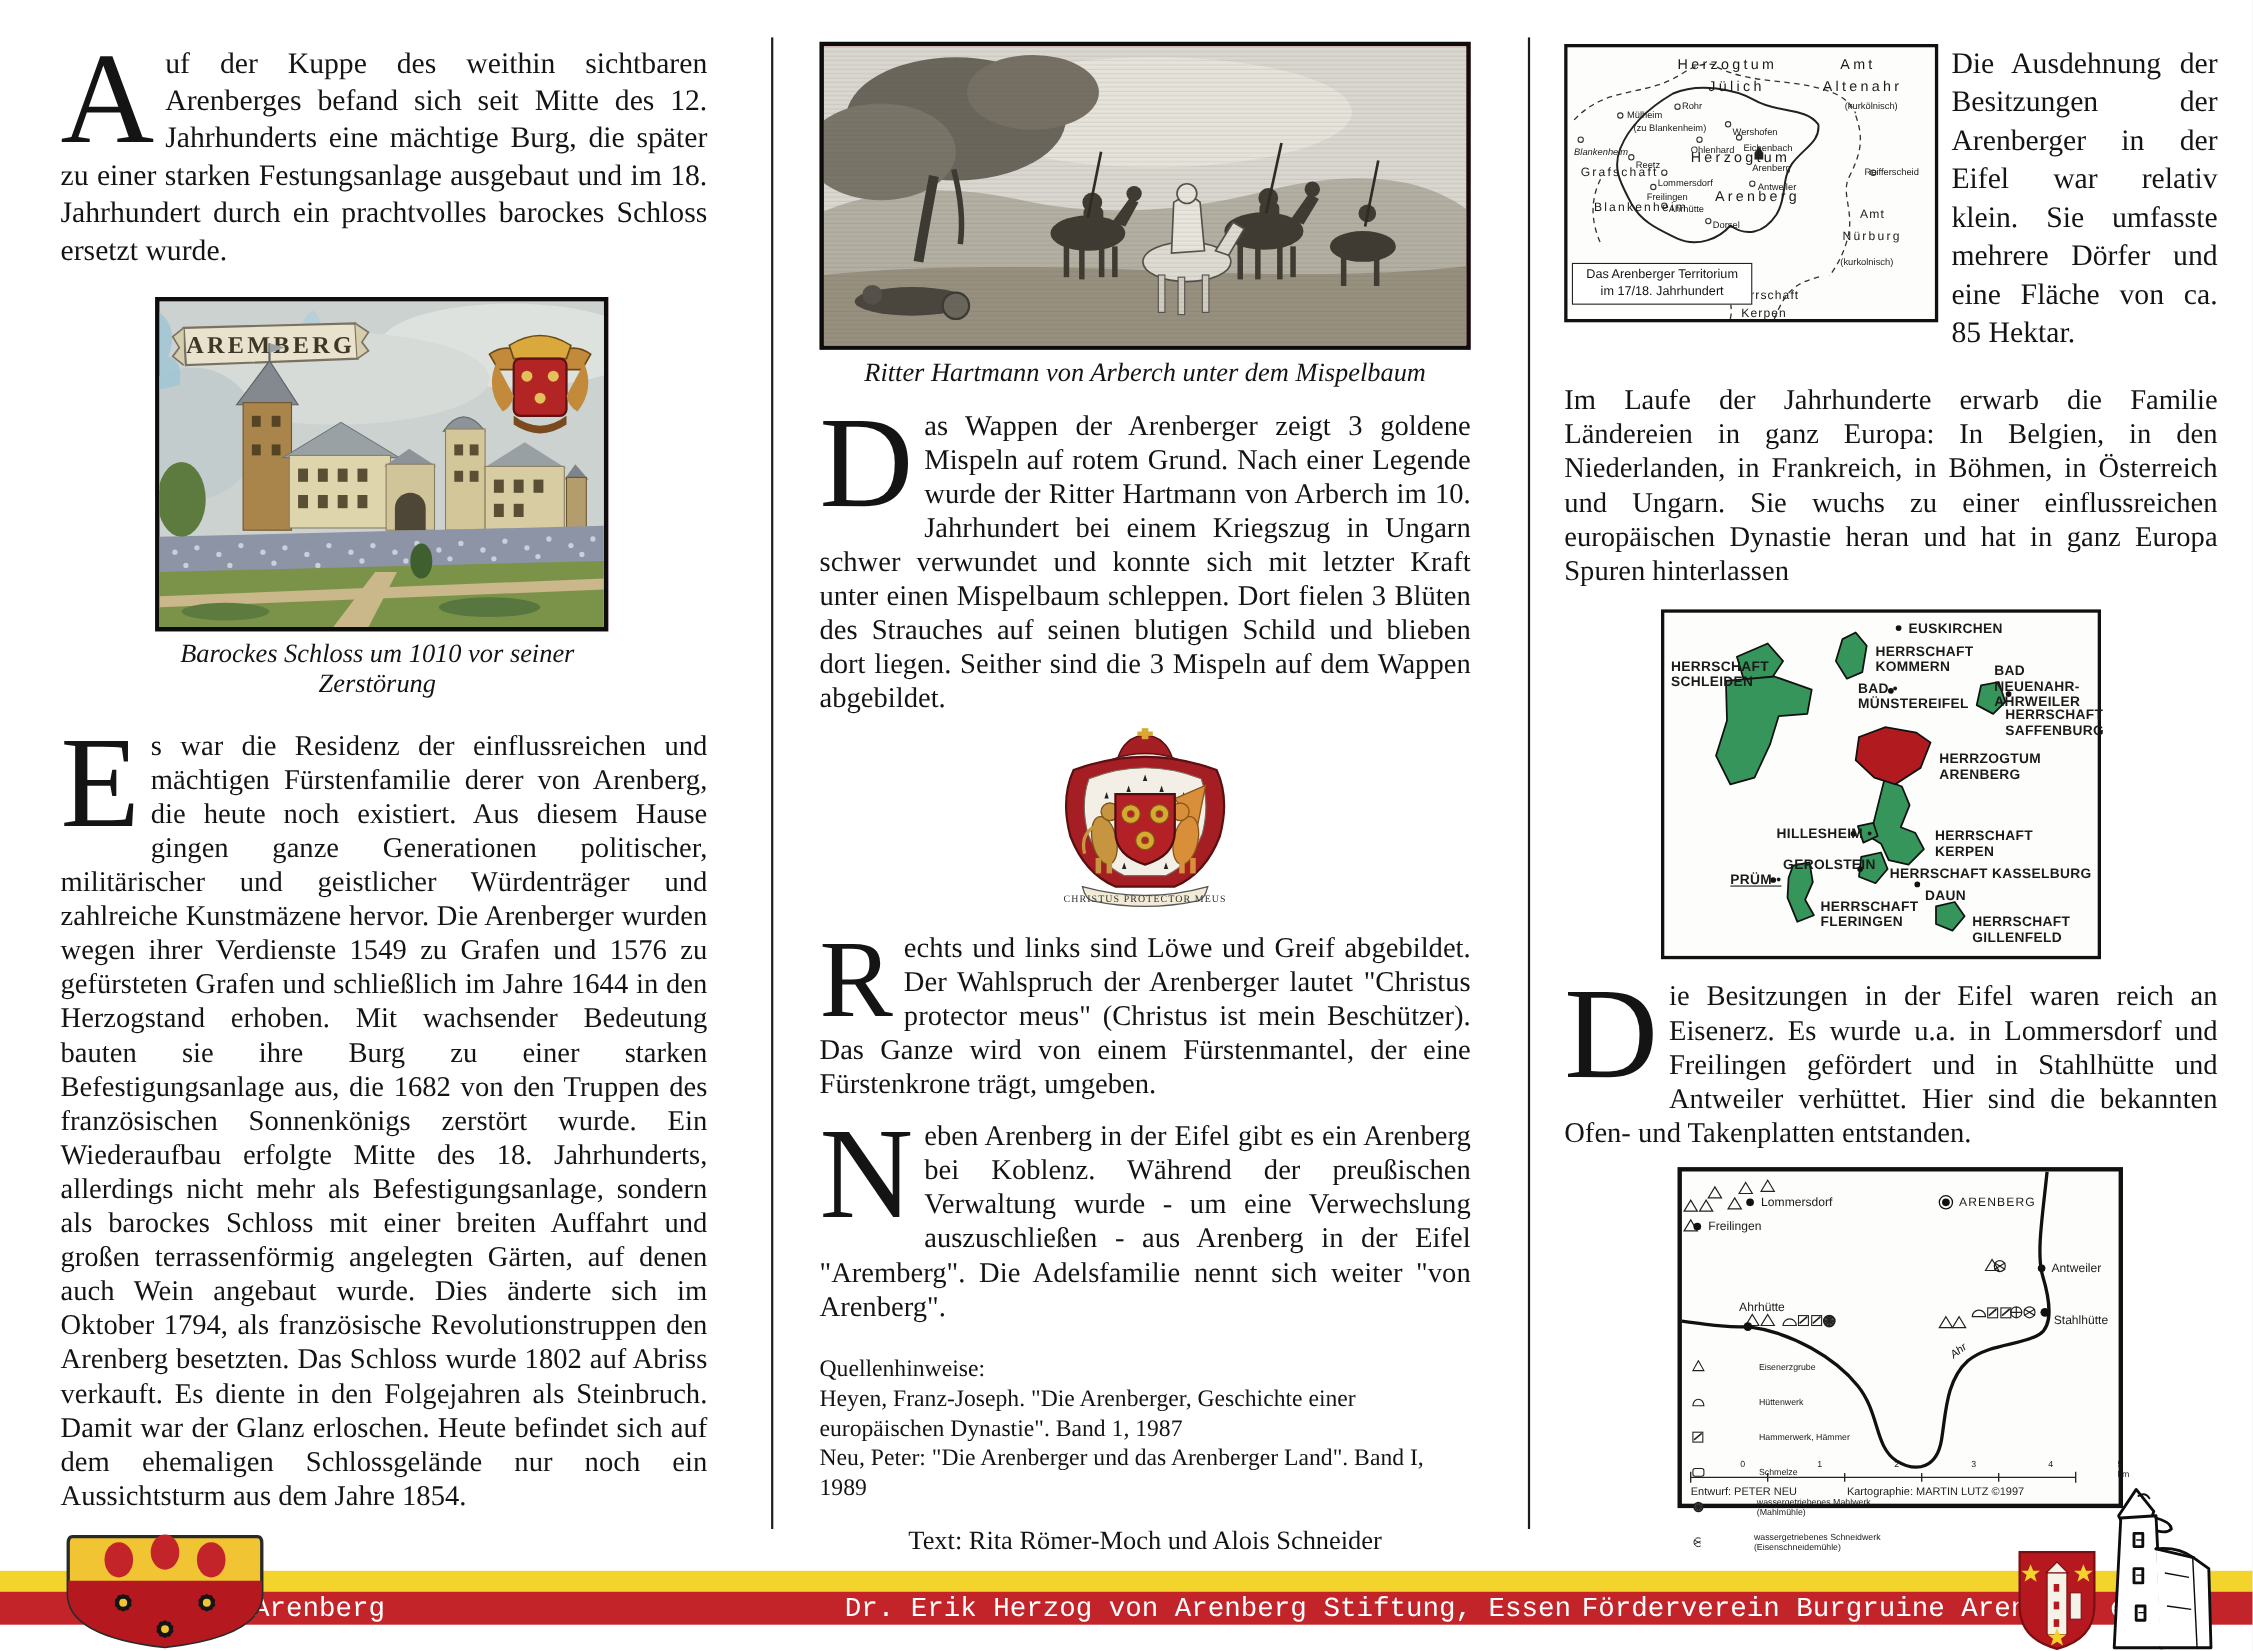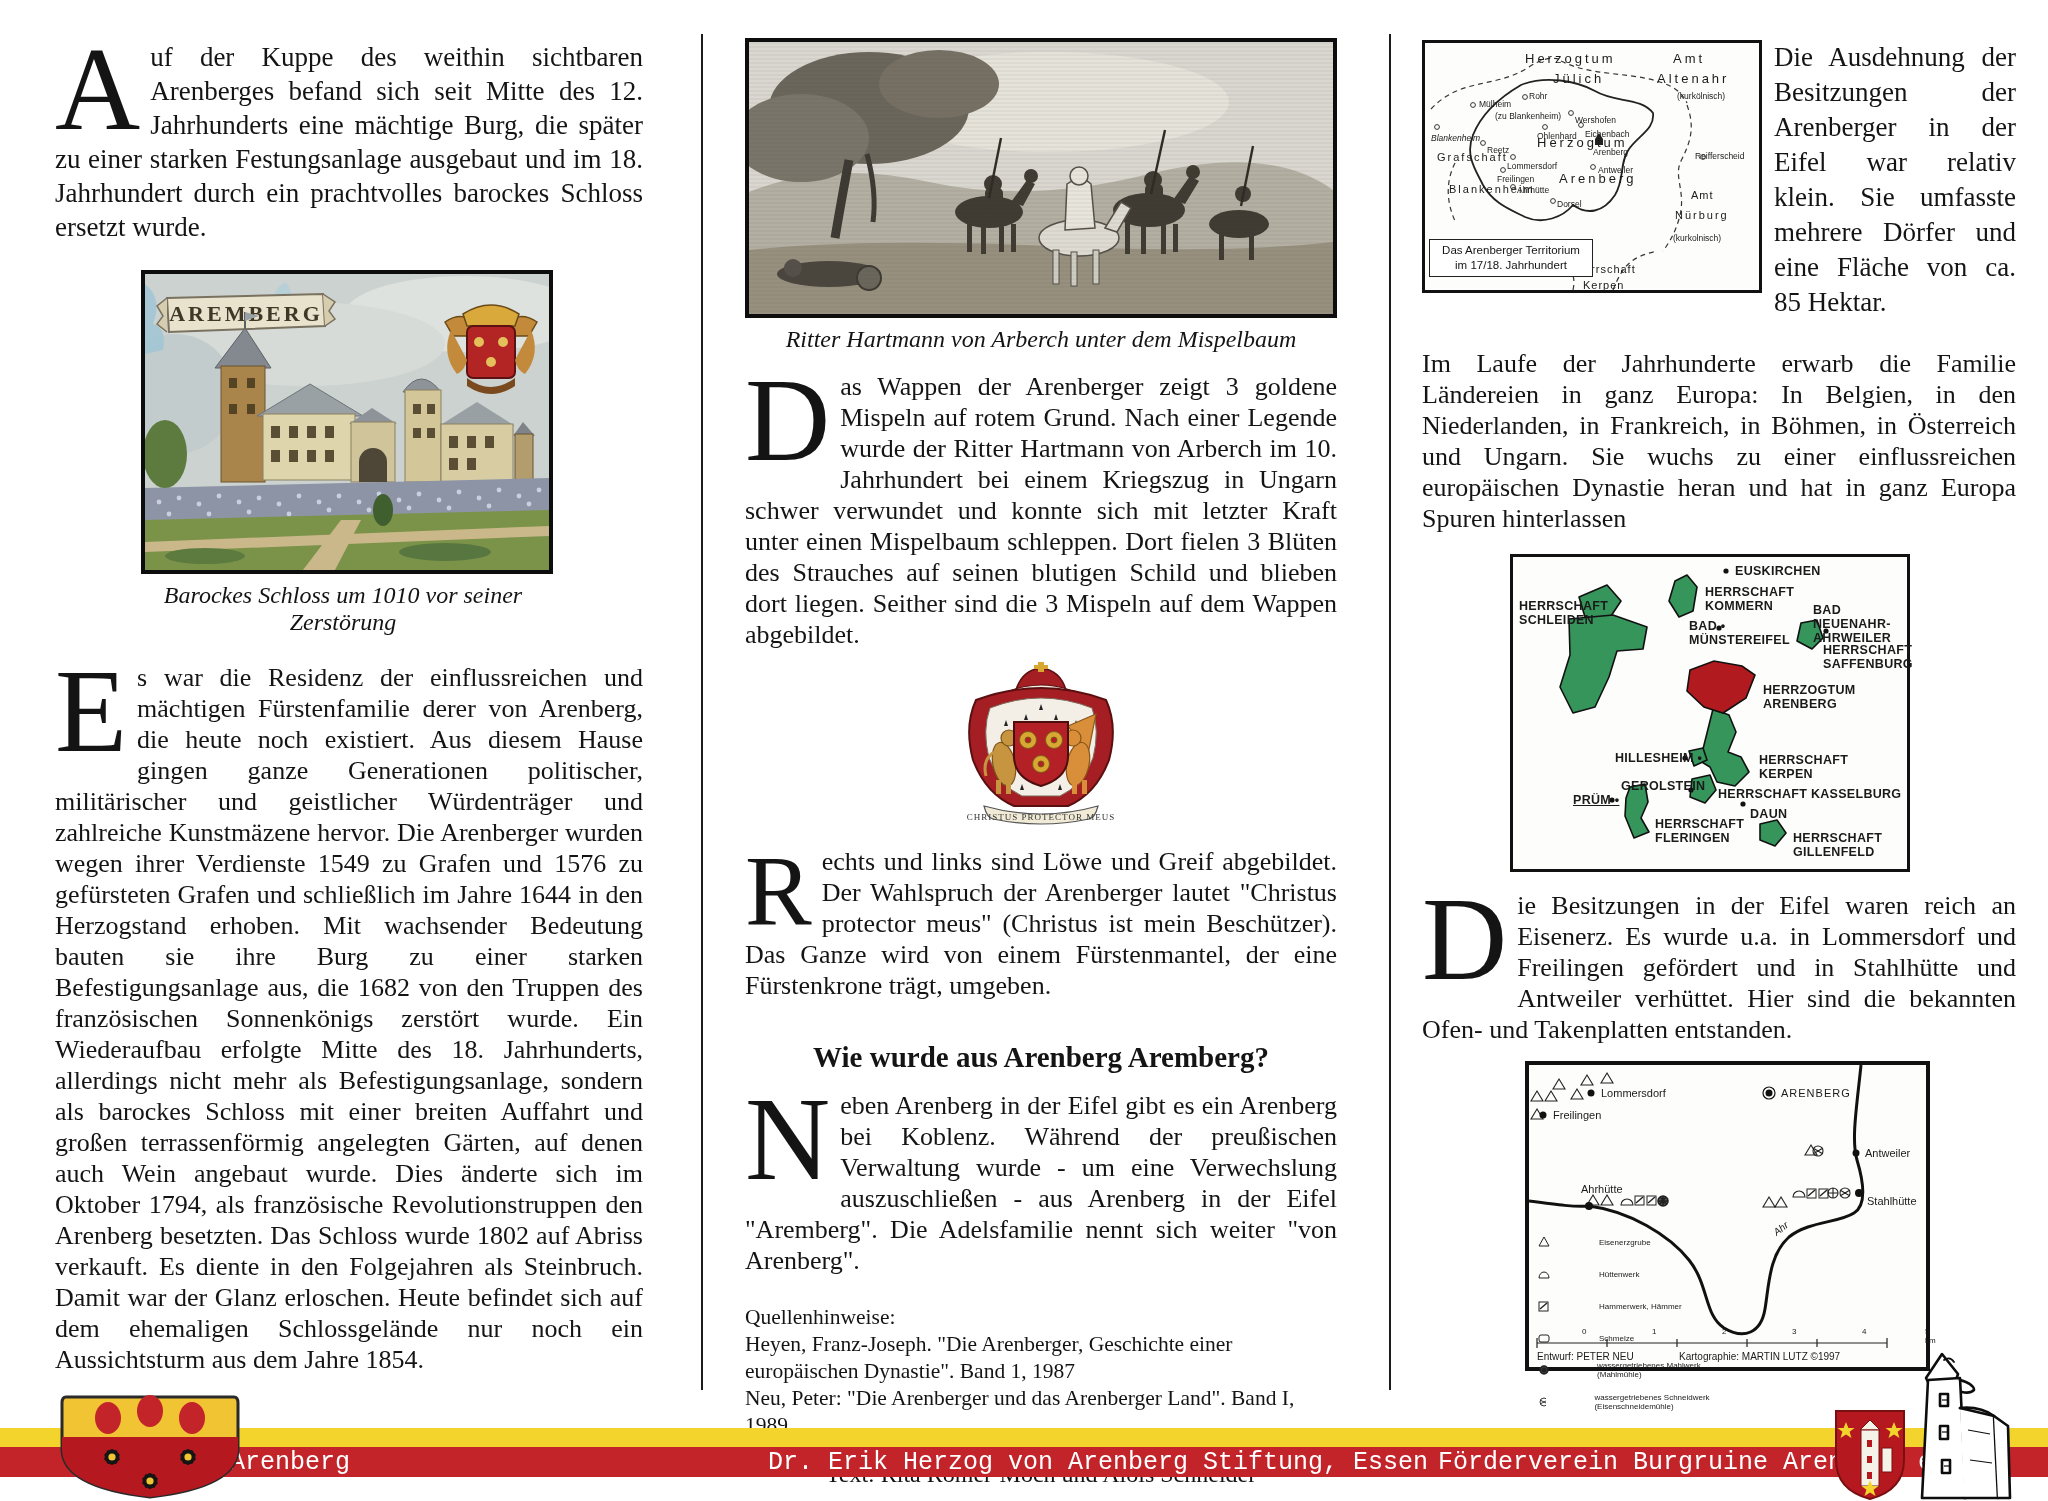--- a/index.html
+++ b/index.html
@@ -275,21 +275,20 @@
             <circle cx="95" cy="104" r="3" fill="#b32026"></circle>
         </g>
 
         <path d="M38,146 q57,16 114,0 q-3,12 -9,13 q-48,10 -96,0 q-6,-1 -9,-13 Z" fill="#f1ead6" stroke="#555" stroke-width="1.2"></path>
         <text x="95" y="160" text-anchor="middle" font-family="Liberation Serif, serif" font-size="9" letter-spacing="1" fill="#333">CHRISTUS PROTECTOR MEUS</text>
       </svg>
     </div>
 
     <p class="body-text" style="margin-top:14px;"><span class="dropcap" style="font-size:100px;line-height:82px;">R</span><span>echts und links sind Löwe und Greif abgebildet. Der Wahlspruch der Arenberger lautet "Christus protector meus" (Christus ist mein Beschützer). Das Ganze wird von einem Fürstenmantel, der eine Fürstenkrone trägt, umgeben.</span></p>
 
-    <h2 class="heading">Wie wurde aus Arenberg Aremberg?</h2>
 
     <p class="body-text" style="margin-top:16px;"><span class="dropcap">N</span><span>eben Arenberg in der Eifel gibt es ein Arenberg bei Koblenz. Während der preußischen Verwaltung wurde - um eine Verwechslung auszuschließen - aus Arenberg in der Eifel "Aremberg". Die Adelsfamilie nennt sich weiter "von  Arenberg".</span></p>
 
     <div class="sources">
       <div>Quellenhinweise:</div>
       <div>Heyen, Franz-Joseph. "Die Arenberger, Geschichte einer europäischen Dynastie". Band 1, 1987</div>
       <div>Neu, Peter: "Die Arenberger und das Arenberger Land". Band I, 1989</div>
     </div>
 
     <div class="credit">Text: Rita Römer-Moch und Alois Schneider</div>
@@ -338,21 +337,21 @@
         <div class="maplabel m1-med" style="left:12px;top:108px;letter-spacing:2px;">Grafschaft</div>
         <div class="maplabel m1-med" style="left:24px;top:140px;letter-spacing:2px;">Blankenheim</div>
         <div class="maplabel m1-big" style="left:112px;top:92px;">Herzogtum</div>
         <div class="maplabel m1-big" style="left:134px;top:128px;">Arenberg</div>
         <div class="maplabel m1-med" style="left:266px;top:146px;">Amt</div>
         <div class="maplabel m1-med" style="left:250px;top:166px;letter-spacing:2px;">Nürburg</div>
         <div class="maplabel m1-tiny" style="left:248px;top:190px;">(kurkolnisch)</div>
         <div class="maplabel m1-med" style="left:150px;top:220px;">Herrschaft</div>
         <div class="maplabel m1-med" style="left:158px;top:236px;">Kerpen</div>
         <div class="maplabel m1-tiny" style="left:54px;top:56px;">Mülheim</div>
-        <div class="maplabel m1-tiny" style="left:60px;top:68px;padding-left:10px;">(zu Blankenheim)</div>
+        <div class="maplabel m1-tiny" style="left:60px;top:68px;">(zu Blankenheim)</div>
         <div class="maplabel m1-tiny" style="left:104px;top:48px;">Rohr</div>
         <div class="maplabel m1-tiny" style="left:150px;top:72px;">Wershofen</div>
         <div class="maplabel m1-tiny" style="left:112px;top:88px;">Ohlenhard</div>
         <div class="maplabel m1-tiny" style="left:160px;top:86px;">Eichenbach</div>
         <div class="maplabel m1-tiny" style="left:6px;top:90px;font-style:italic;">Blankenheim</div>
         <div class="maplabel m1-tiny" style="left:62px;top:102px;">Reetz</div>
         <div class="maplabel m1-tiny" style="left:168px;top:104px;">Arenberg</div>
         <div class="maplabel m1-tiny" style="left:82px;top:118px;">Lommersdorf</div>
         <div class="maplabel m1-tiny" style="left:72px;top:131px;">Freilingen</div>
         <div class="maplabel m1-tiny" style="left:92px;top:142px;">Ahrhütte</div>

